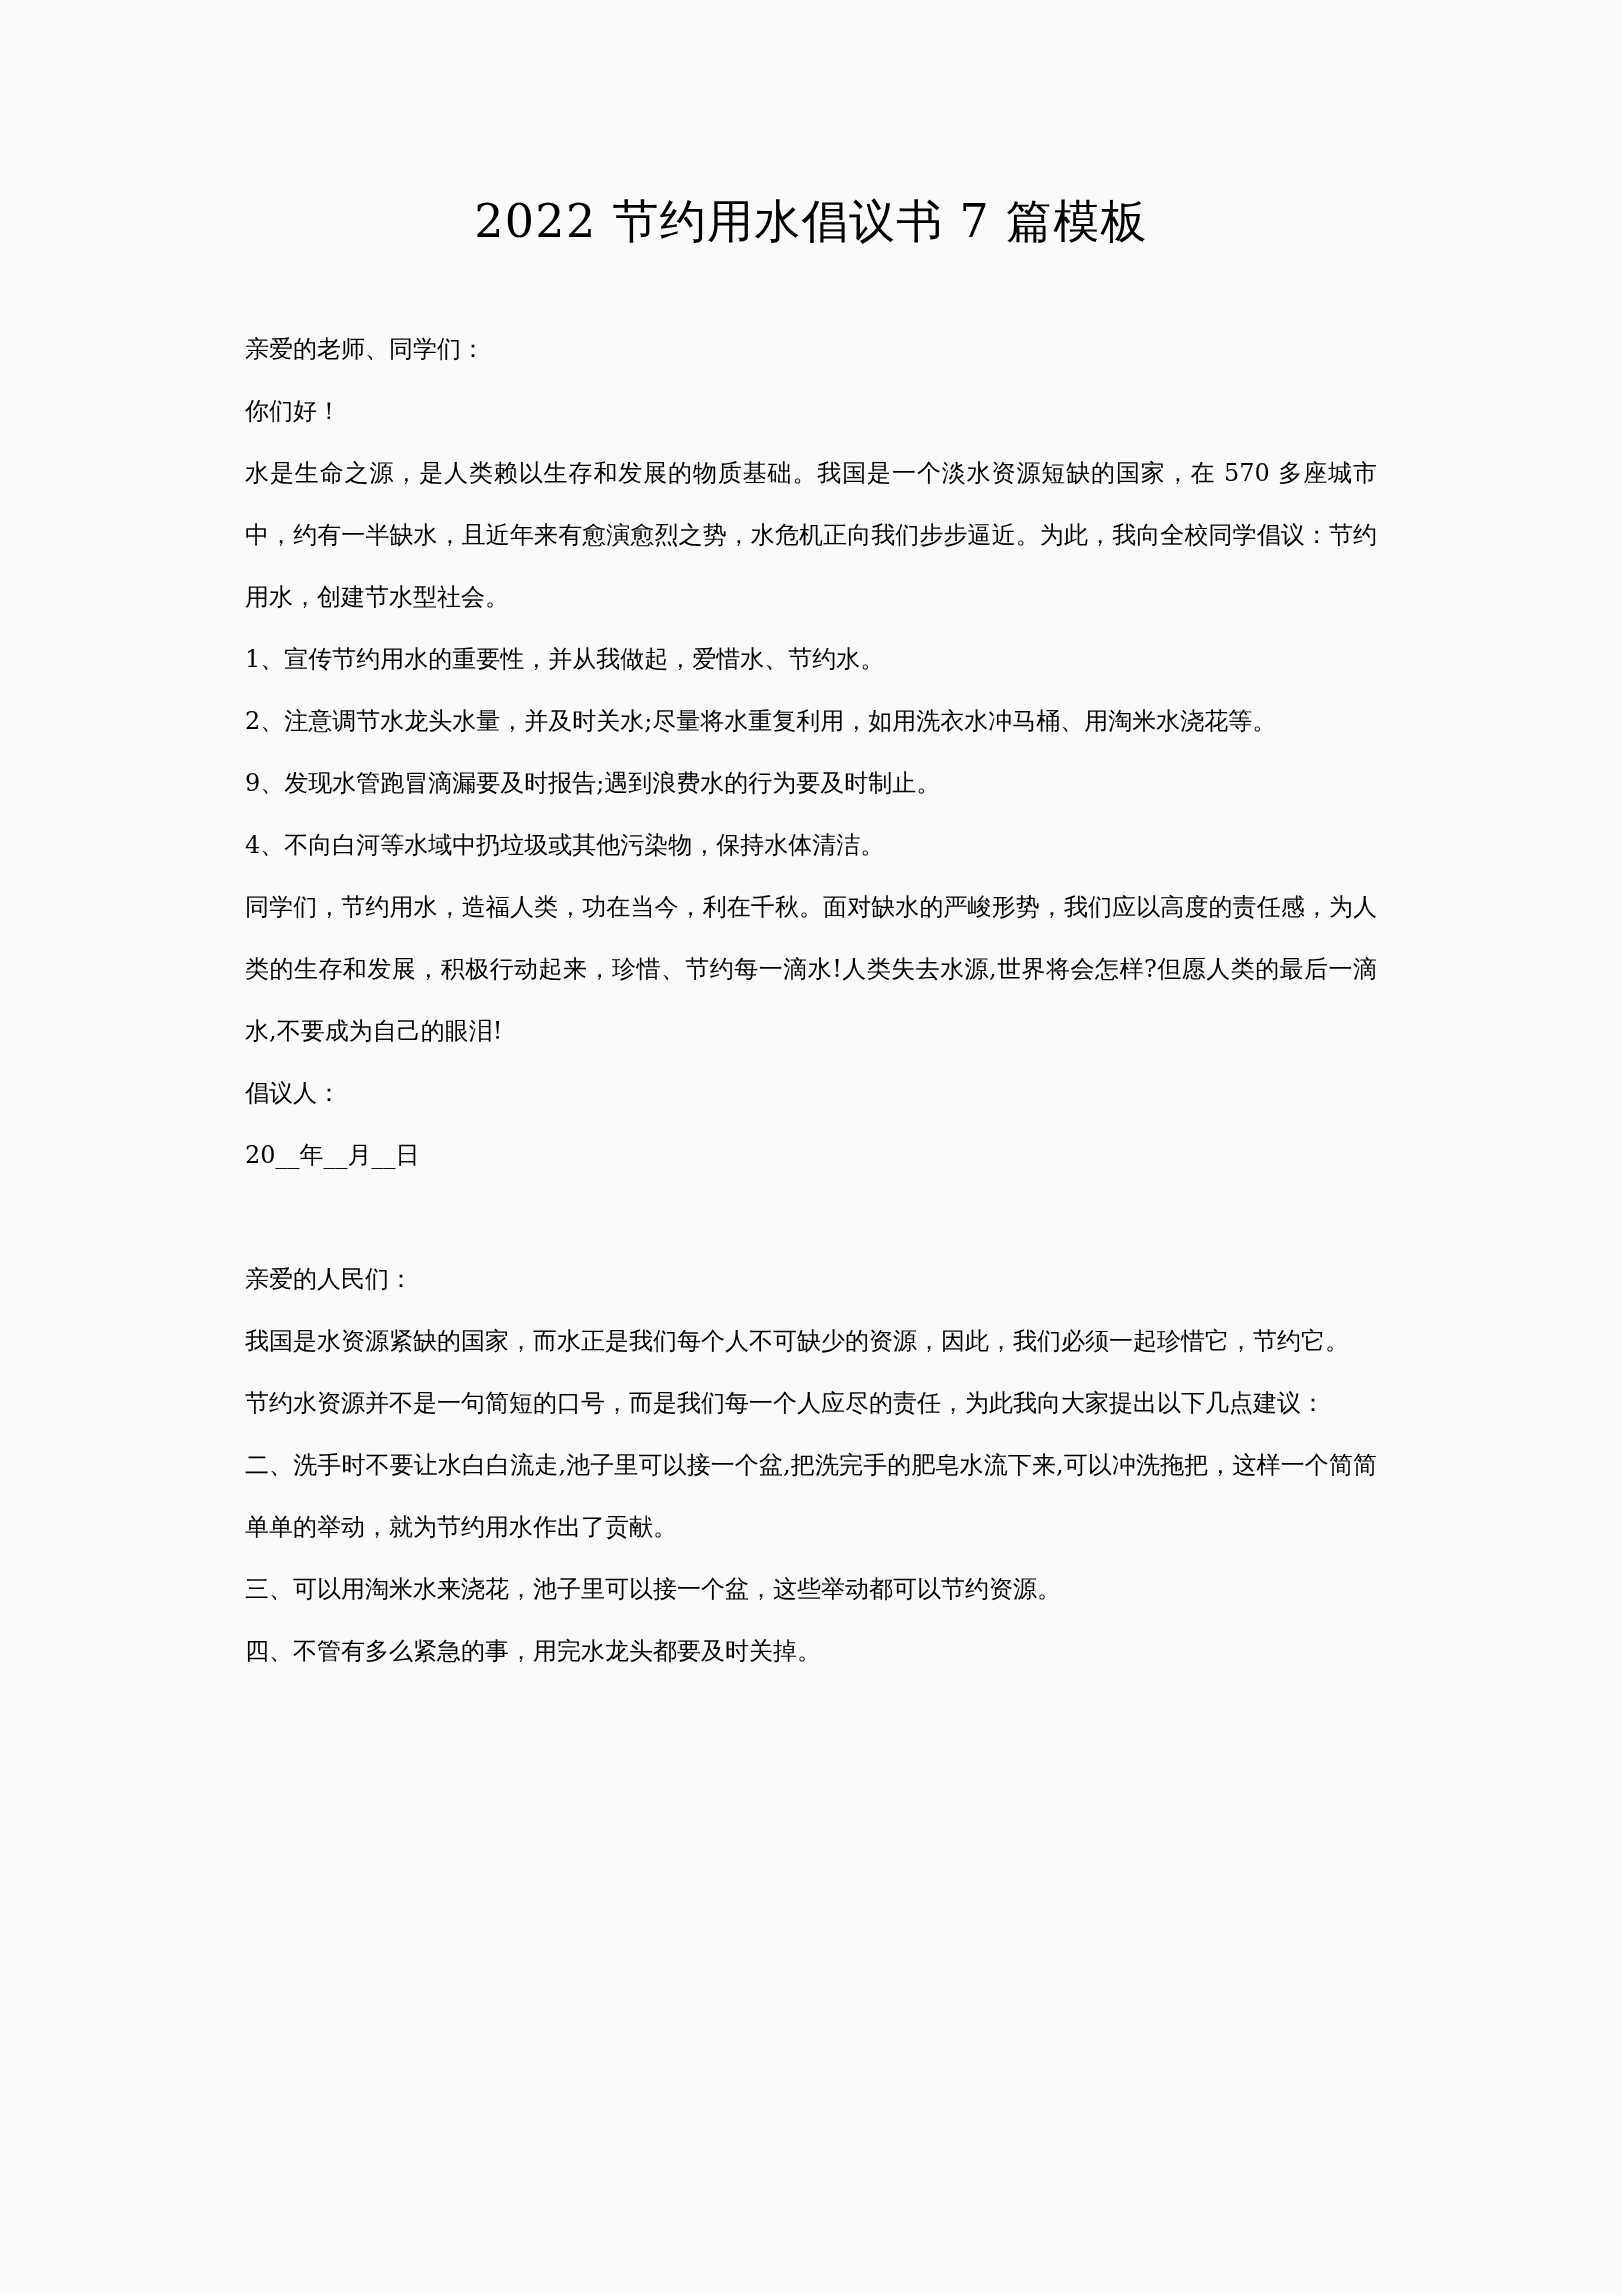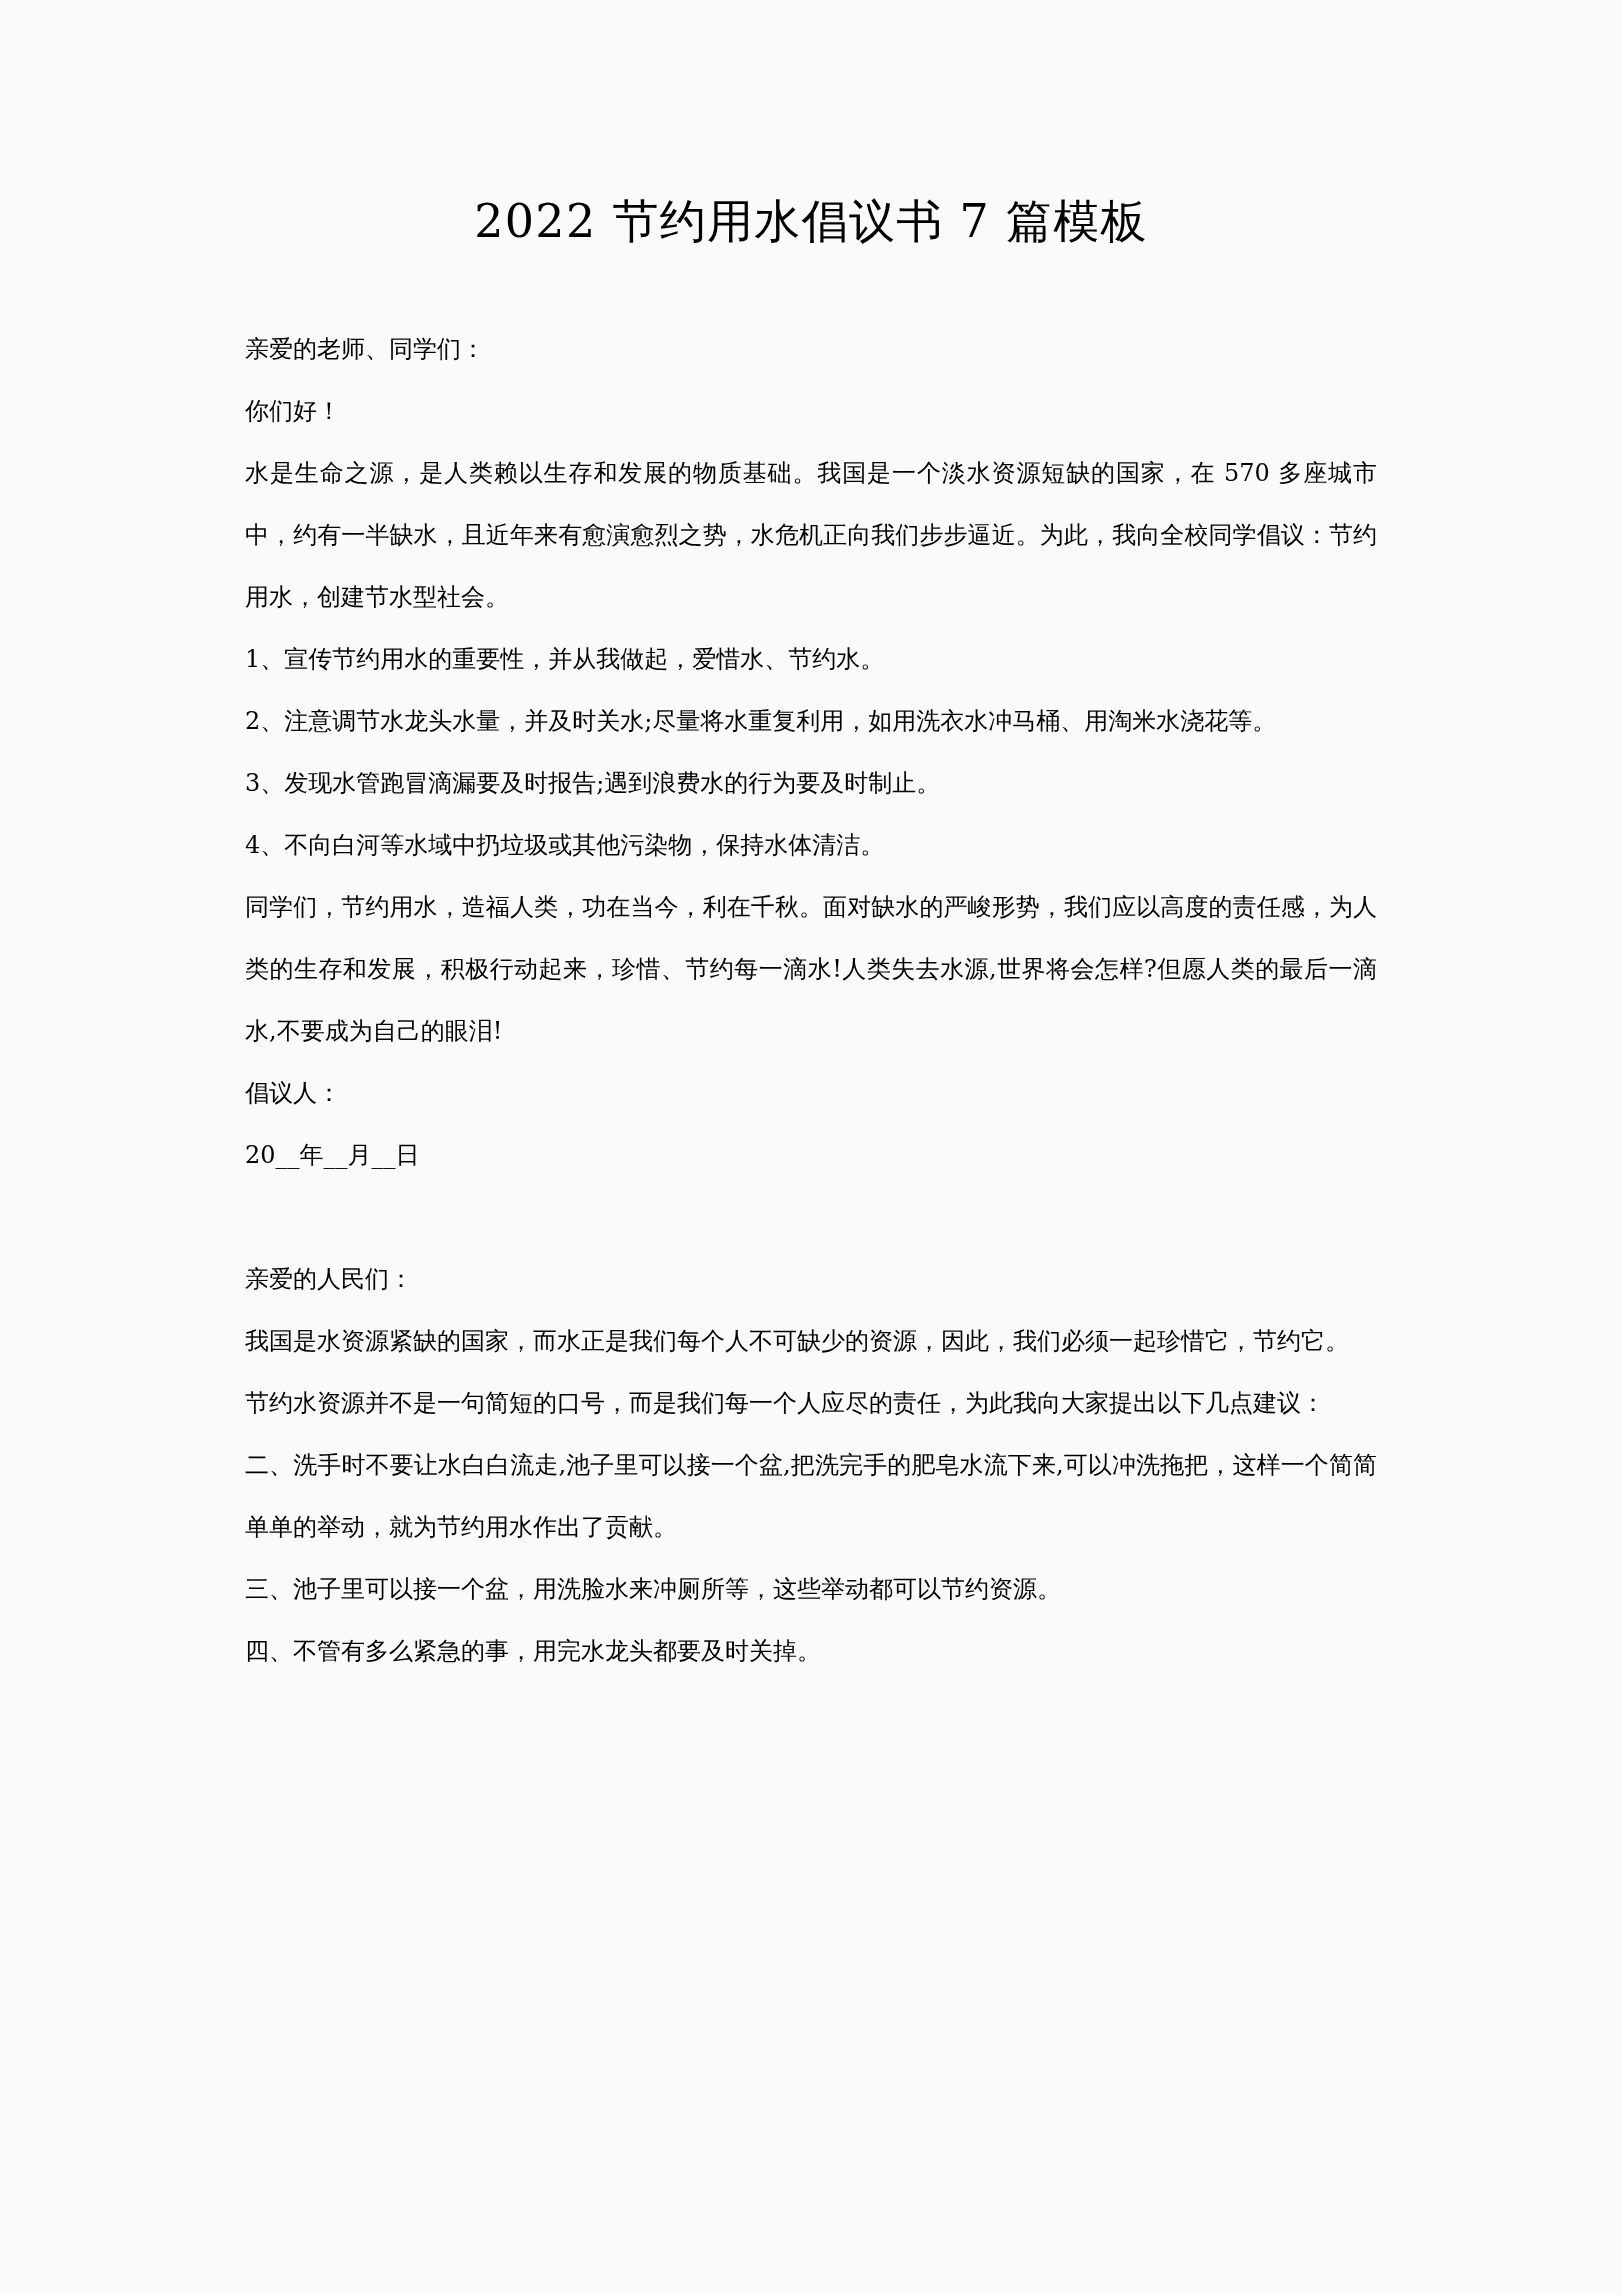--- a/index.html
+++ b/index.html
@@ -63,21 +63,21 @@
       <p class="para">亲爱的老师、同学们：</p>
 
       <p class="para">你们好！</p>
 
       <p class="para">水是生命之源，是人类赖以生存和发展的物质基础。我国是一个淡水资源短缺的国家，在 570 多座城市中，约有一半缺水，且近年来有愈演愈烈之势，水危机正向我们步步逼近。为此，我向全校同学倡议：节约用水，创建节水型社会。</p>
 
       <p class="para">1、宣传节约用水的重要性，并从我做起，爱惜水、节约水。</p>
 
       <p class="para">2、注意调节水龙头水量，并及时关水;尽量将水重复利用，如用洗衣水冲马桶、用淘米水浇花等。</p>
 
-      <p class="para">3、发现水管跑冒滴漏要及时报告;遇到浪费水的行为要及时制止。</p>
+      <p class="para">9、发现水管跑冒滴漏要及时报告;遇到浪费水的行为要及时制止。</p>
 
       <p class="para">4、不向白河等水域中扔垃圾或其他污染物，保持水体清洁。</p>
 
       <p class="para">同学们，节约用水，造福人类，功在当今，利在千秋。面对缺水的严峻形势，我们应以高度的责任感，为人类的生存和发展，积极行动起来，珍惜、节约每一滴水!人类失去水源,世界将会怎样?但愿人类的最后一滴水,不要成为自己的眼泪!</p>
 
       <p class="para">倡议人：</p>
 
       <p class="para">20__年__月__日</p>
 
     </div>
@@ -88,21 +88,21 @@
 
       <p class="para">亲爱的人民们：</p>
 
       <p class="para">我国是水资源紧缺的国家，而水正是我们每个人不可缺少的资源，因此，我们必须一起珍惜它，节约它。</p>
 
       <p class="para">节约水资源并不是一句简短的口号，而是我们每一个人应尽的责任，为此我向大家提出以下几点建议：</p>
 
 
       <p class="para">二、洗手时不要让水白白流走,池子里可以接一个盆,把洗完手的肥皂水流下来,可以冲洗拖把，这样一个简简单单的举动，就为节约用水作出了贡献。</p>
 
-      <p class="para">三、池子里可以接一个盆，用洗脸水来冲厕所等，这些举动都可以节约资源。</p>
+      <p class="para">三、可以用淘米水来浇花，池子里可以接一个盆，这些举动都可以节约资源。</p>
 
       <p class="para">四、不管有多么紧急的事，用完水龙头都要及时关掉。</p>
 
     </div>
 
   </div>
 </div>
 
 
 </body></html>

